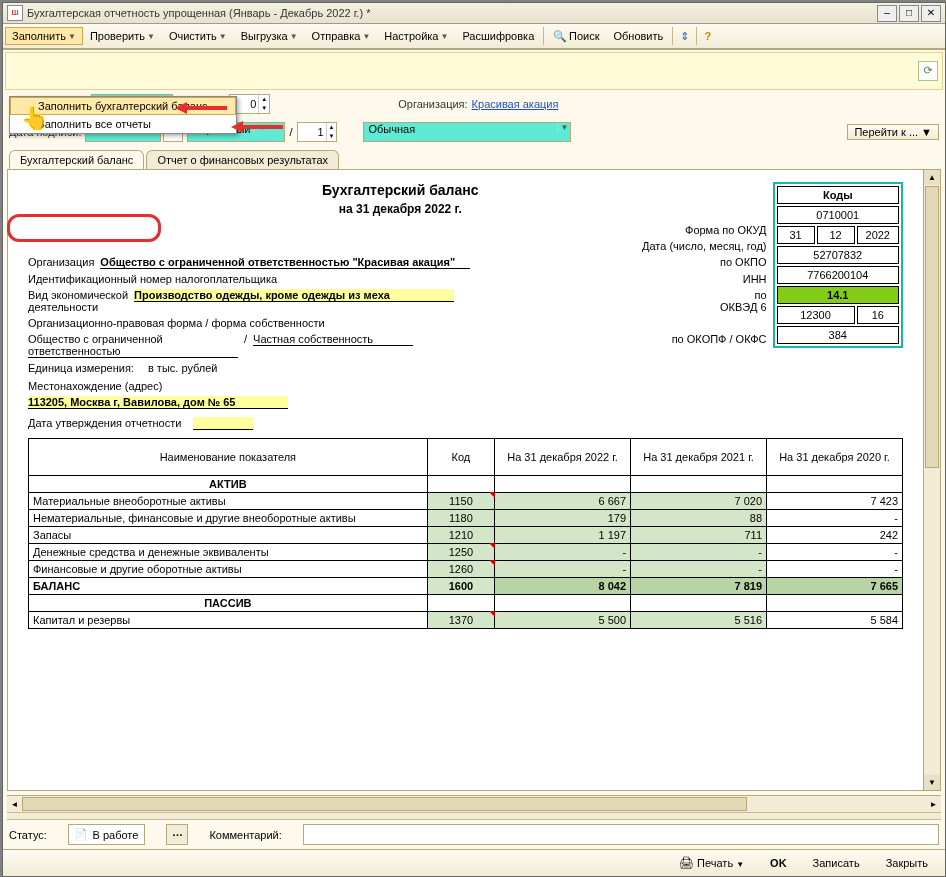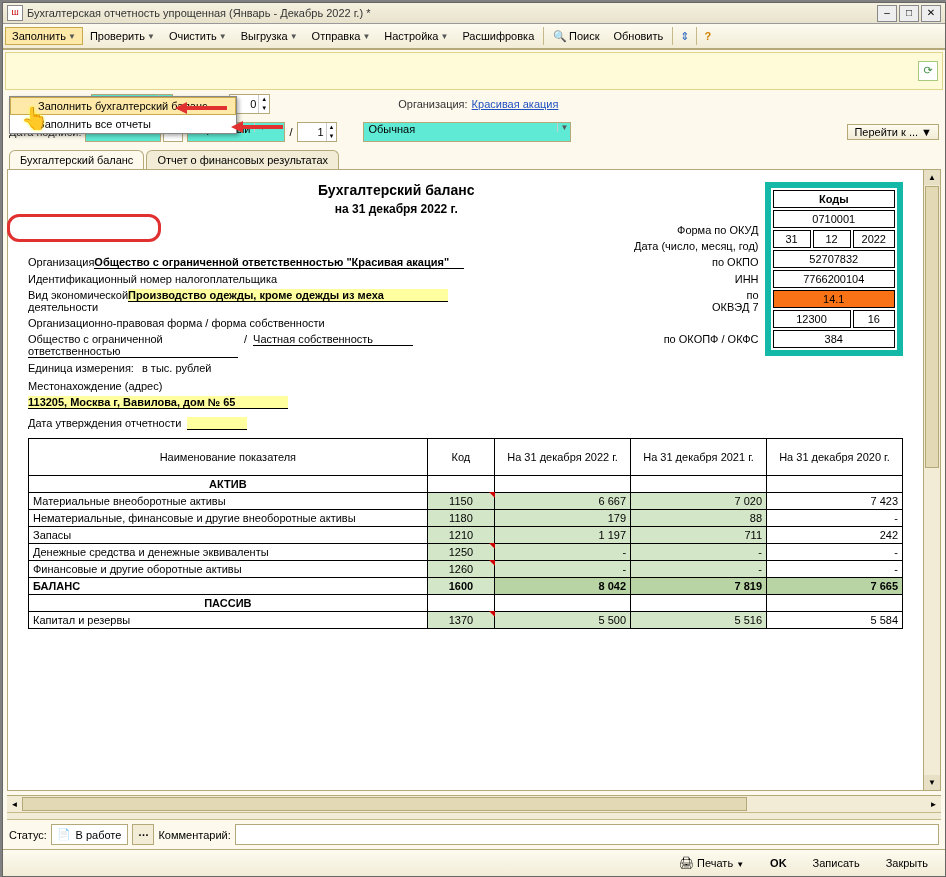--- a/index.html
+++ b/index.html
@@ -45,46 +45,46 @@
 .tab-highlight{position:absolute;left:4px;top:164px;width:148px;height:22px;border:3px solid #e03030;border-radius:12px;pointer-events:none;z-index:5}
 .docwrap{flex:1;margin:0 4px 4px 4px;border:1px solid #b5a97a;background:#fff;display:flex;overflow:hidden}
 .docscroll{flex:1;overflow:auto;padding:8px 20px}
 .scrollbar-v{width:16px;background:#f2ecd6;border-left:1px solid #b5a97a;position:relative}
 .scrollbar-v .thumb{position:absolute;left:1px;right:1px;top:16px;height:280px;background:#e3d9b4;border:1px solid #b5a97a}
 .scrollbar-v .arr{position:absolute;left:0;right:0;height:15px;background:#e8e0c4;text-align:center;font-size:8px;line-height:15px;cursor:pointer}
 .scrollbar-v .arr.up{top:0}
 .scrollbar-v .arr.dn{bottom:0}
 .doc h2{text-align:center;font-size:14px;font-weight:bold;margin:4px 0}
 .doc .sub{text-align:center;font-size:12px;font-weight:bold;margin-bottom:8px}
-.codes{float:right;border:6px solid #14b8a6;font-size:11px}
+.codes{float:right;border:2px solid #14b8a6;font-size:11px}
 .codes td,.codes th{border:1px solid #000;padding:2px 8px;text-align:center}
 .codes th{font-weight:bold}
 .hdrline{display:flex;align-items:baseline;margin:4px 0;font-size:11px}
-.hdrline .lab{width:auto;}
+.hdrline .lab{width:auto;margin-right:6px}
 .hdrline .val{border-bottom:1px solid #000;font-weight:bold;flex:1}
 .hdrline .yellow{background:#ffffa0}
 .hdrline .right{margin-left:auto;text-align:right;padding-right:6px}
 table.balance{width:100%;border-collapse:collapse;font-size:11px;margin-top:8px}
 table.balance th,table.balance td{border:1px solid #000;padding:2px 4px}
 table.balance th{font-weight:normal;text-align:center;height:32px}
 table.balance td.name{width:340px}
 table.balance td.code{width:50px;text-align:center;background:#d4e6c8}
 table.balance td.code.mark{position:relative}
 table.balance td.code.mark::after{content:"";position:absolute;right:-1px;top:-1px;border-left:6px solid transparent;border-top:6px solid #c00}
 table.balance td.num{text-align:right;background:#d4e6c8;width:110px}
 table.balance td.numw{text-align:right;width:110px}
 table.balance tr.section td{font-weight:bold;text-align:center}
 table.balance tr.total td{font-weight:bold}
 table.balance tr.total td.num,table.balance tr.total td.numw{background:#b8d4a4}
 .hscroll{height:16px;background:#f2ecd6;border-top:1px solid #b5a97a;margin:0 4px;display:flex;align-items:center}
 .hscroll .arr{width:15px;text-align:center;font-size:8px;cursor:pointer}
 .hscroll .track{flex:1;height:14px;position:relative}
 .hscroll .thumb{position:absolute;left:0;width:80%;top:0;bottom:0;background:#e3d9b4;border:1px solid #b5a97a}
 .sep-h{height:6px;background:#f2ecd6;cursor:row-resize;margin:0 4px;border-top:1px solid #c5b98a;border-bottom:1px solid #c5b98a}
-.statusrow{display:flex;align-items:center;padding:4px 6px;gap:4px;font-size:11px}
+.statusrow{display:flex;align-items:center;padding:4px 6px;gap:21px;font-size:11px}
 .statusrow .stbox{border:1px solid #b5a97a;background:#fff;padding:1px 6px;display:flex;align-items:center;gap:4px;height:17px}
 .statusrow .dotbtn{border:1px solid #b5a97a;background:#f2ecd6;width:20px;height:19px;text-align:center;cursor:pointer;font-weight:bold;line-height:15px}
 .statusrow .cfield{flex:1;border:1px solid #b5a97a;background:#fff;height:19px}
 .bottombar{height:26px;background:linear-gradient(#fdfbf0,#f2ecd6);border-top:1px solid #b5a97a;display:flex;align-items:center;justify-content:flex-end;padding:0 8px;gap:8px;font-size:11px}
 .bottombar .bbtn{padding:2px 8px;border:1px solid transparent;cursor:pointer;border-radius:2px}
 .bottombar .bbtn.ok{font-weight:bold}
 .printicon{font-size:12px}
 </style>
 </head>
 <body>
@@ -231,21 +231,21 @@
                   <td>12</td>
                   <td>2022</td>
                 </tr>
             <tr>
                   <td colspan="3">52707832</td>
                 </tr>
             <tr>
                   <td colspan="3">7766200104</td>
                 </tr>
             <tr>
-                  <td colspan="3" style="background:#f97316;font-weight:normal">14.1</td>
+                  <td colspan="3" style="background:#84cc16;font-weight:bold">14.1</td>
                 </tr>
             <tr>
                   <td colspan="2" style="width:60px">12300</td>
                   <td>16</td>
                 </tr>
             <tr>
                   <td colspan="3">384</td>
                 </tr>
           </tbody>
             </table>
@@ -263,21 +263,21 @@
               <span class="right" style="width:62px">по ОКПО</span>
             </div>
           <div class="hdrline">
               <span class="lab">Идентификационный номер налогоплательщика</span>
               <span class="right" style="flex:1">ИНН</span>
             </div>
           <div class="hdrline">
               <span class="lab"><span>Вид экономической</span><br><span>деятельности</span></span>
               <span class="val yellow" style="max-width:320px">Производство одежды, кроме одежды из меха</span>
               <span class="right" style="width:62px;white-space:pre-line">по
-ОКВЭД 7</span>
+ОКВЭД 6</span>
             </div>
           <div class="hdrline">
               <span class="lab">Организационно-правовая форма / форма собственности</span>
             </div>
           <div class="hdrline">
               <span class="val" style="max-width:210px;font-weight:normal">Общество с ограниченной ответственностью</span>
               <span style="margin:0 6px">/</span>
               <span class="val" style="max-width:160px;font-weight:normal">Частная собственность</span>
               <span class="right" style="width:110px">по ОКОПФ / ОКФС</span>
             </div>

